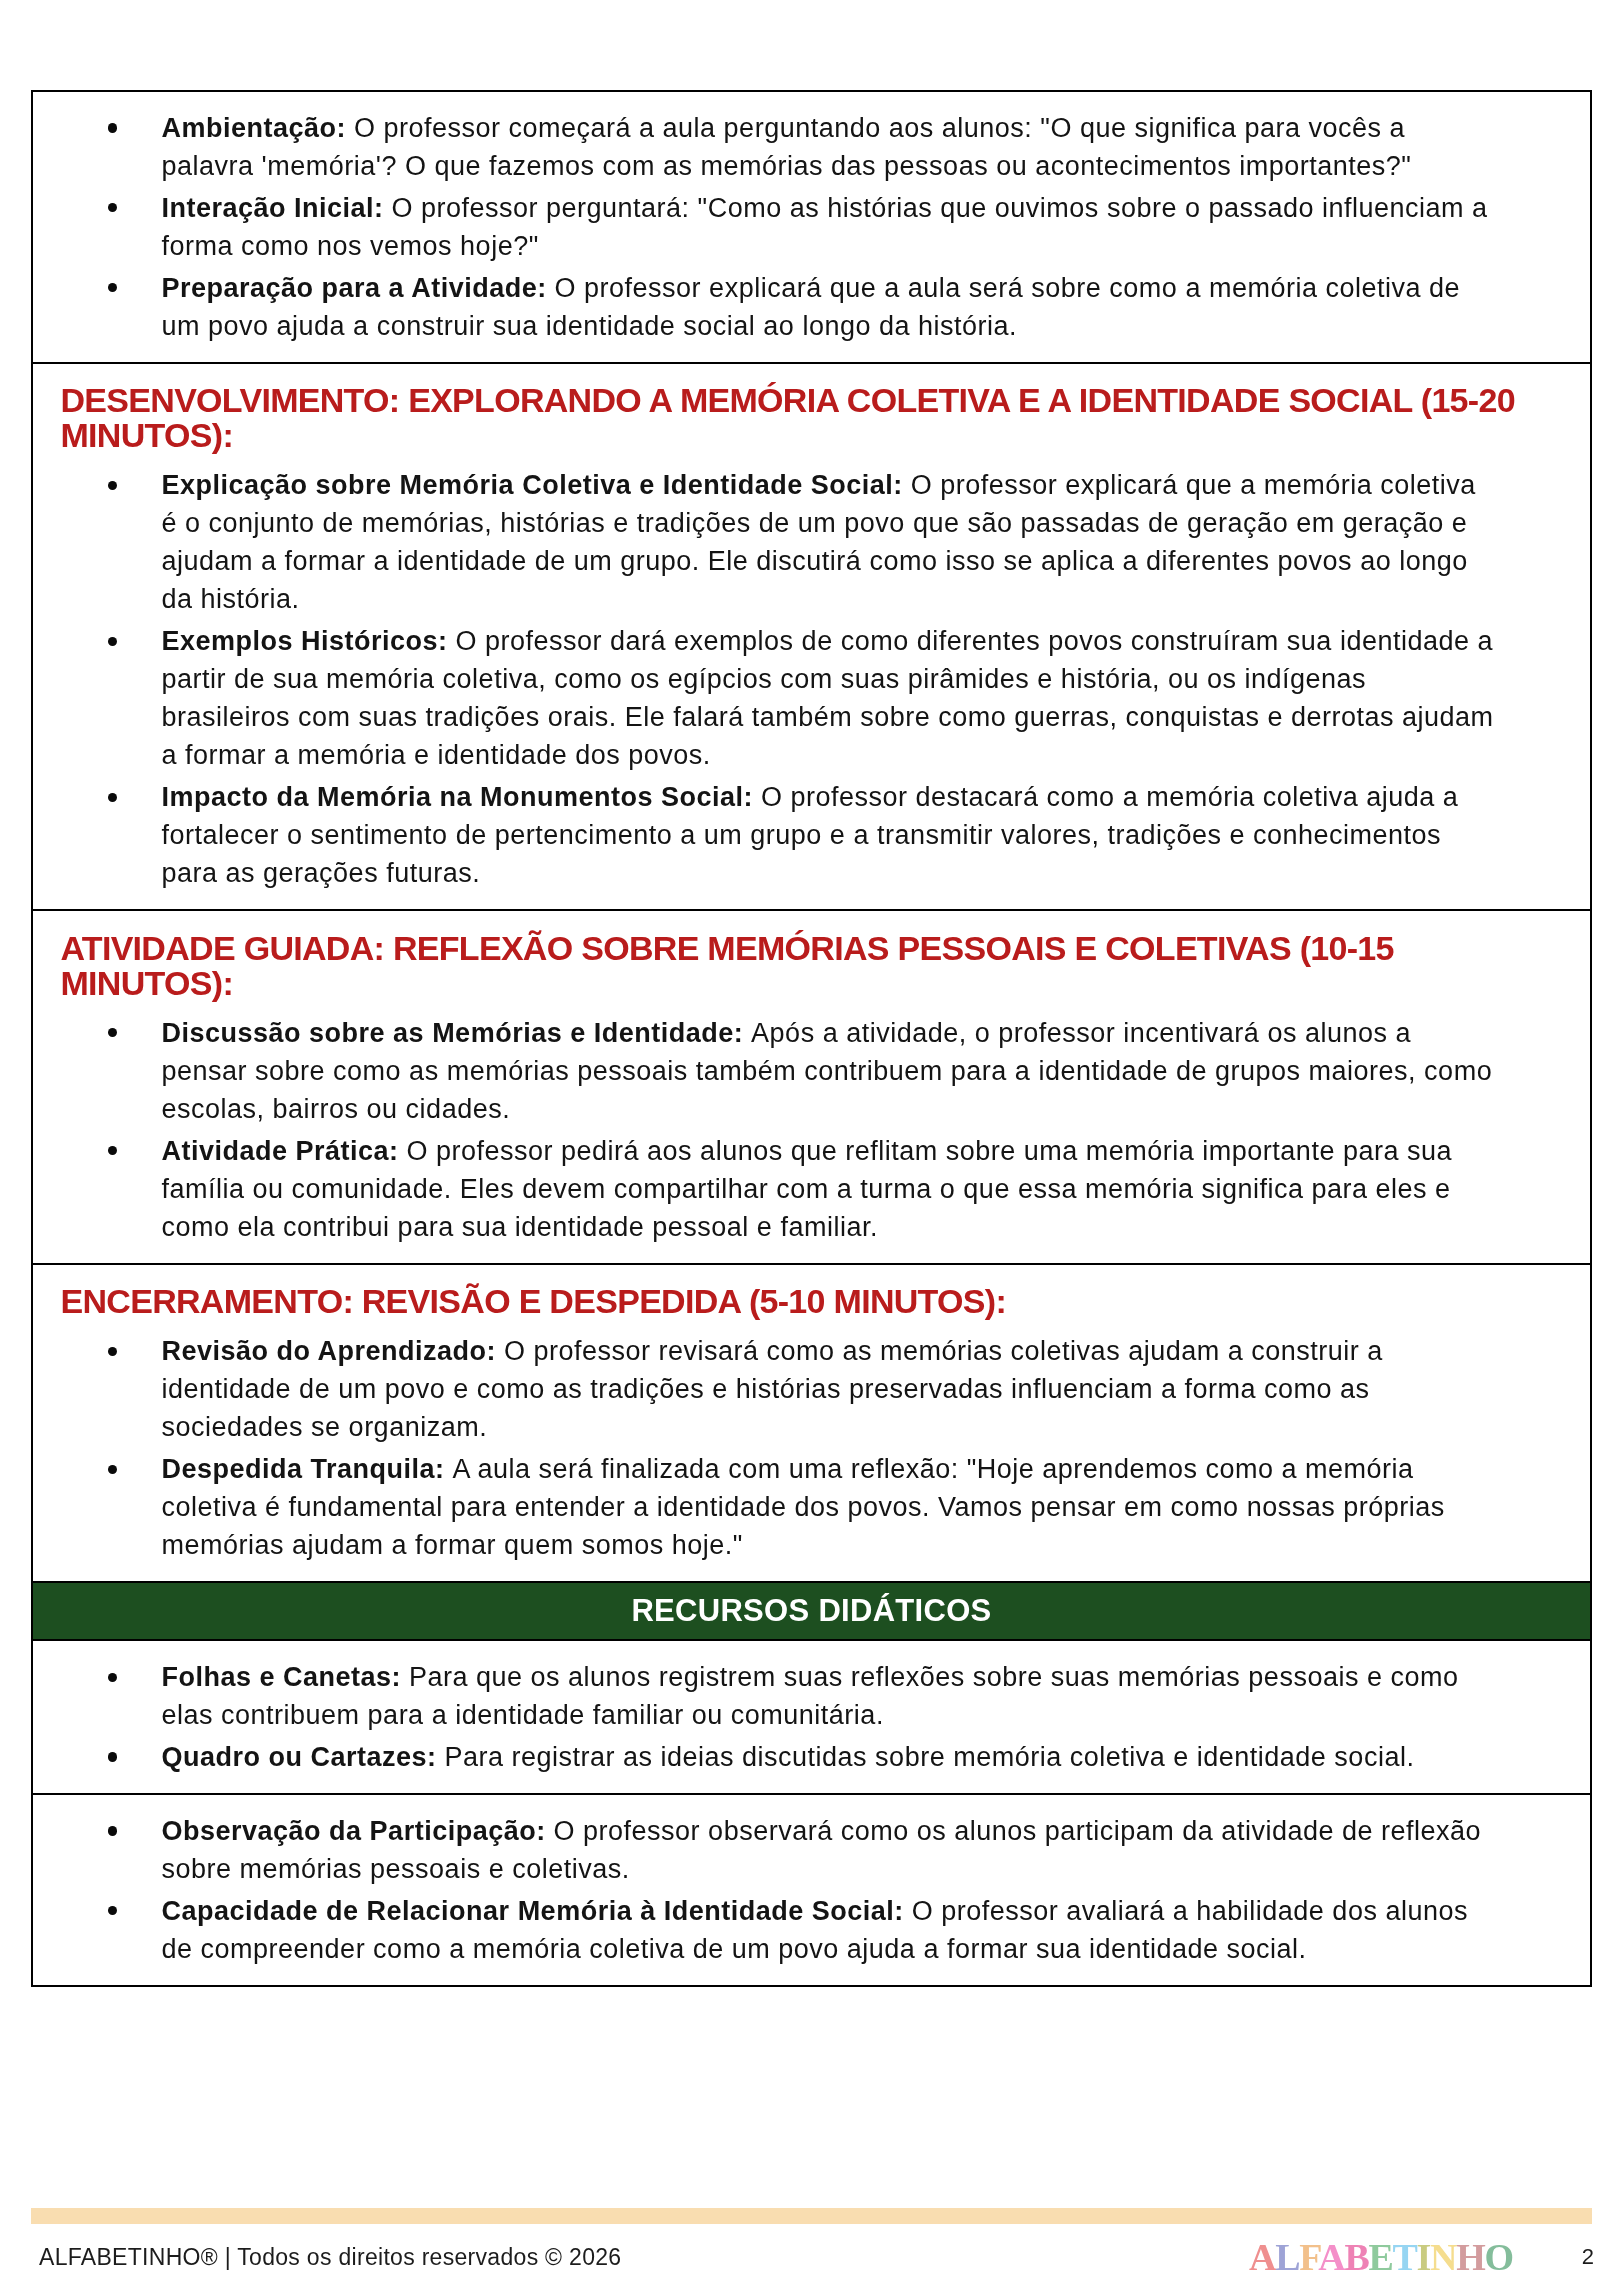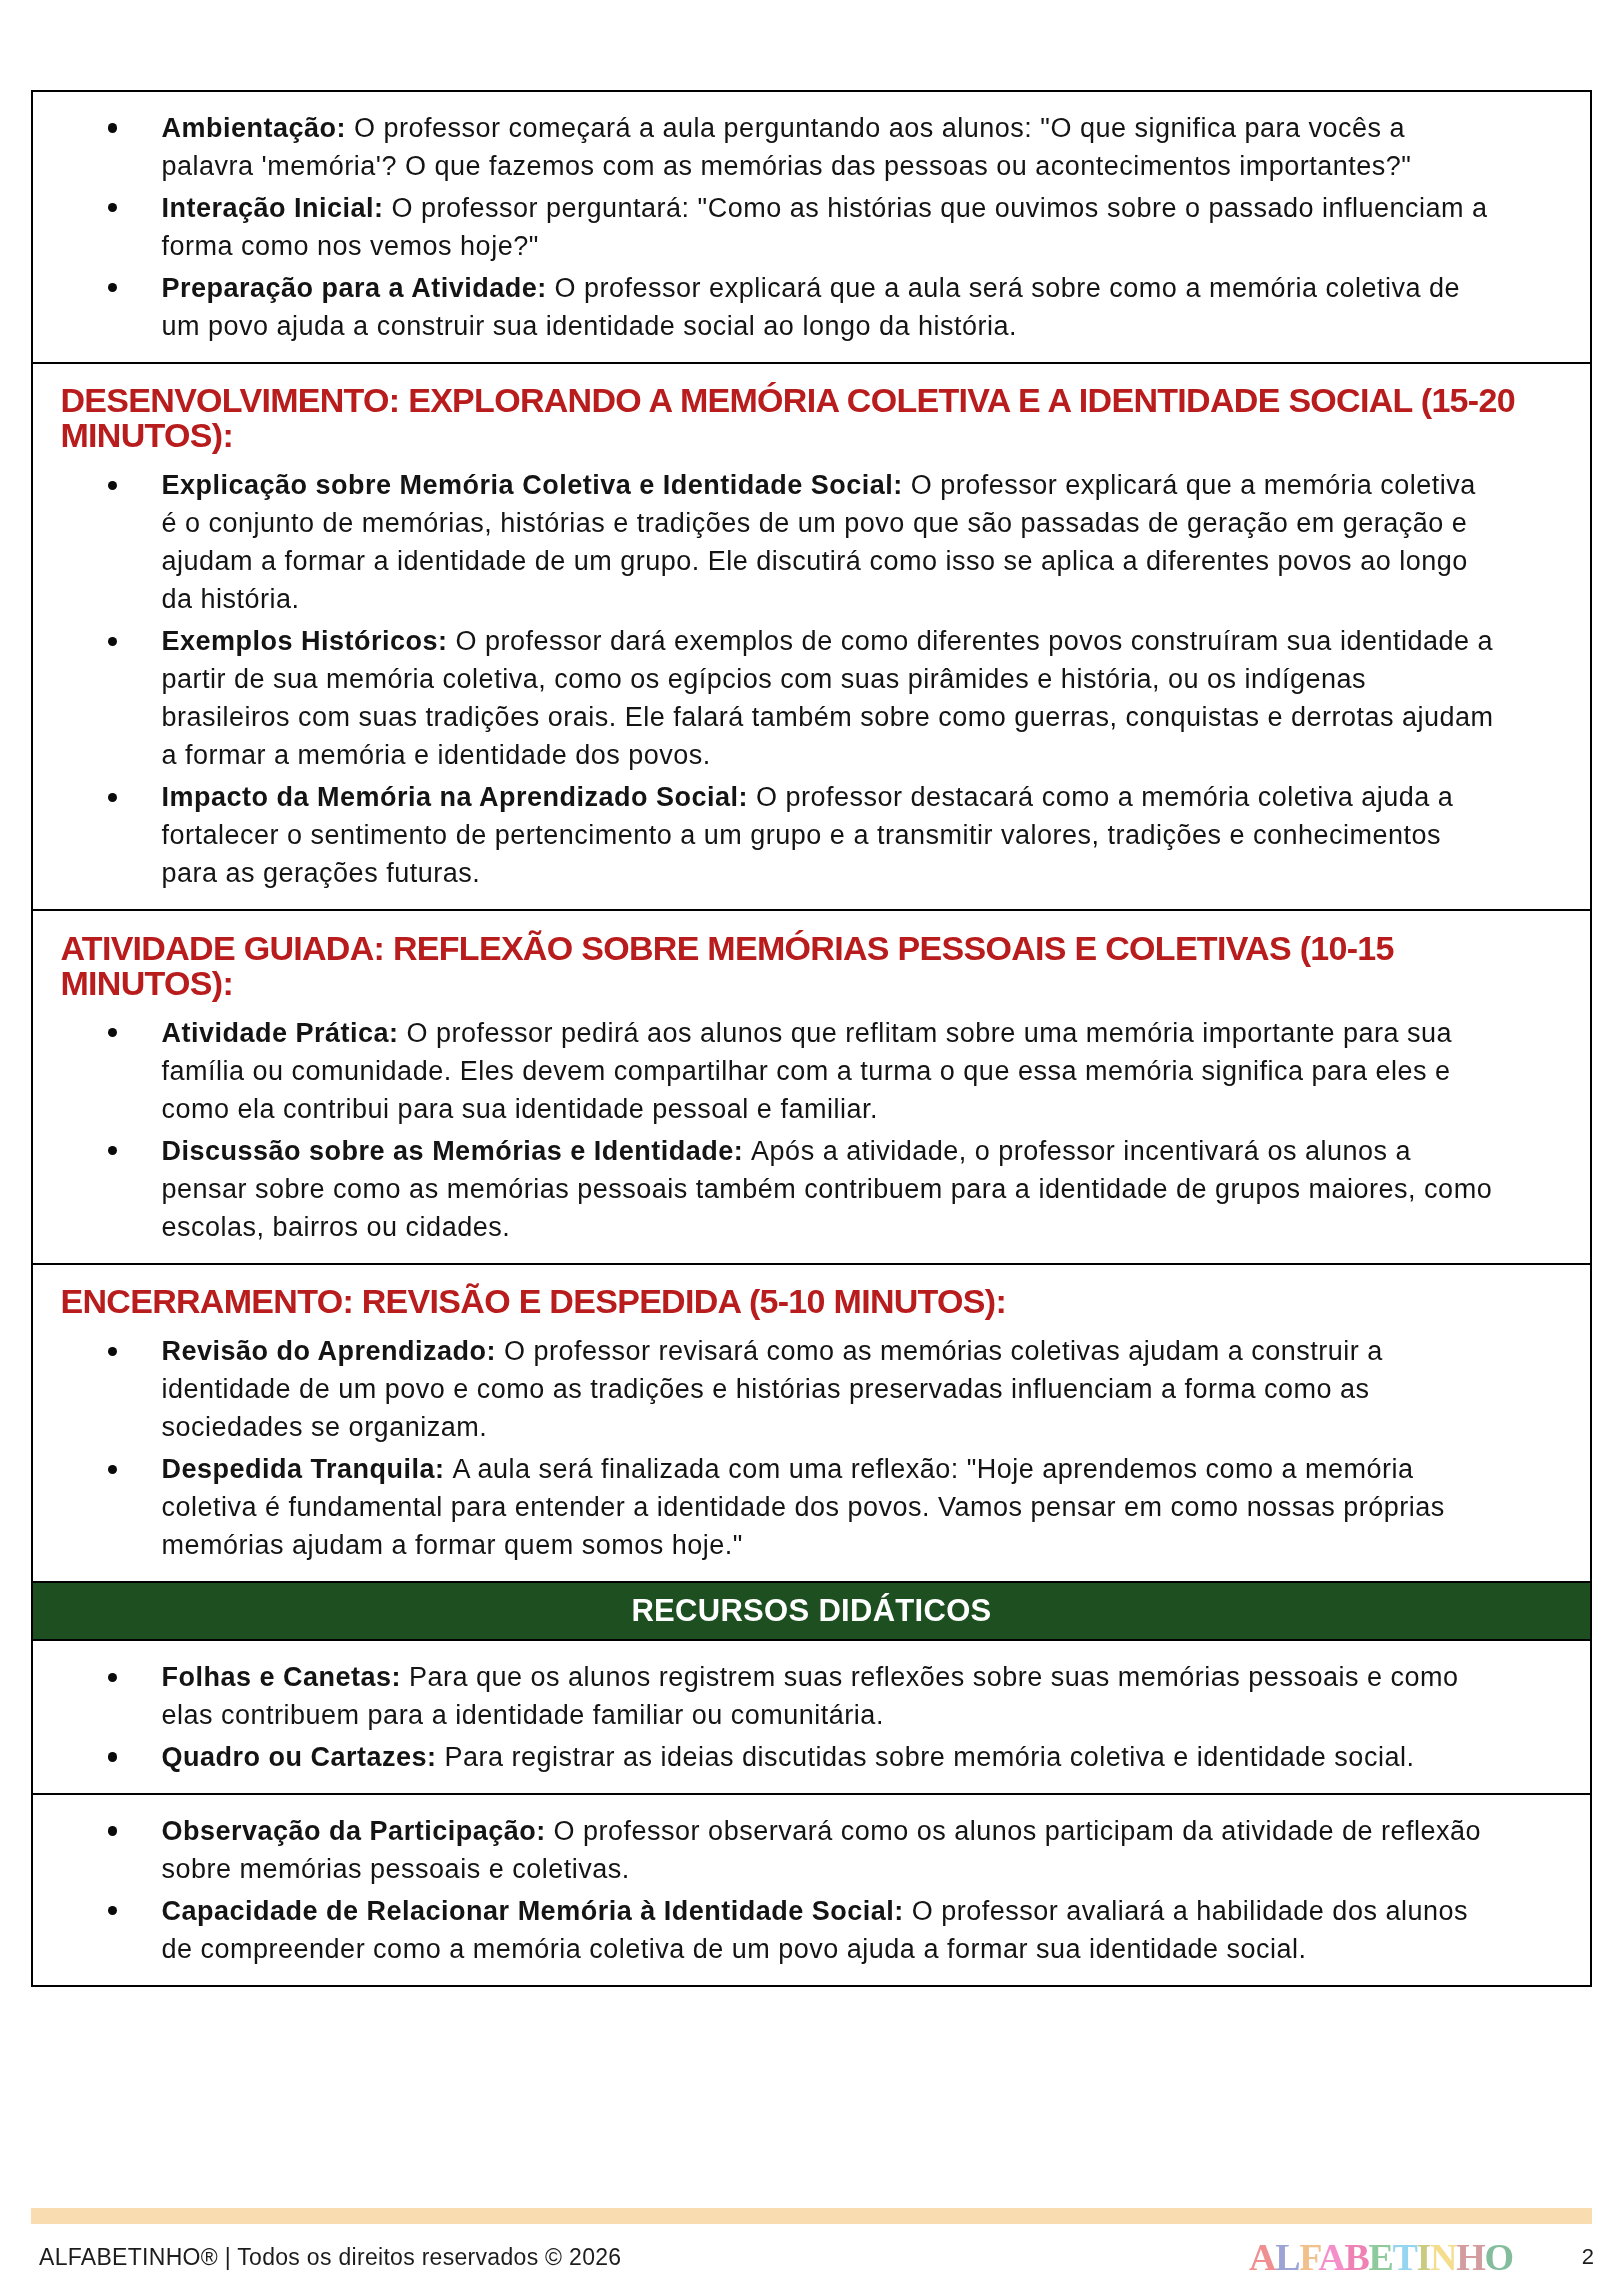--- a/index.html
+++ b/index.html
@@ -43,31 +43,31 @@
 
     <section class="box">
       <h2 class="redhead">DESENVOLVIMENTO: EXPLORANDO A MEMÓRIA COLETIVA E A IDENTIDADE SOCIAL (15-20 MINUTOS):</h2>
       <div class="item">
         <span class="dot"></span><span class="lbl">Explicação sobre Memória Coletiva e Identidade Social:</span><span class="txt">O professor explicará que a memória coletiva é o conjunto de memórias, histórias e tradições de um povo que são passadas de geração em geração e ajudam a formar a identidade de um grupo. Ele discutirá como isso se aplica a diferentes povos ao longo da história.</span>
       </div>
       <div class="item">
         <span class="dot"></span><span class="lbl">Exemplos Históricos:</span><span class="txt">O professor dará exemplos de como diferentes povos construíram sua identidade a partir de sua memória coletiva, como os egípcios com suas pirâmides e história, ou os indígenas brasileiros com suas tradições orais. Ele falará também sobre como guerras, conquistas e derrotas ajudam a formar a memória e identidade dos povos.</span>
       </div>
       <div class="item">
-        <span class="dot"></span><span class="lbl">Impacto da Memória na Aprendizado Social:</span><span class="txt">O professor destacará como a memória coletiva ajuda a fortalecer o sentimento de pertencimento a um grupo e a transmitir valores, tradições e conhecimentos para as gerações futuras.</span>
+        <span class="dot"></span><span class="lbl">Impacto da Memória na Monumentos Social:</span><span class="txt">O professor destacará como a memória coletiva ajuda a fortalecer o sentimento de pertencimento a um grupo e a transmitir valores, tradições e conhecimentos para as gerações futuras.</span>
       </div>
     </section>
 
     <section class="box">
       <h2 class="redhead">ATIVIDADE GUIADA: REFLEXÃO SOBRE MEMÓRIAS PESSOAIS E COLETIVAS (10-15 MINUTOS):</h2>
       <div class="item">
-        <span class="dot"></span><span class="lbl">Atividade Prática:</span><span class="txt">O professor pedirá aos alunos que reflitam sobre uma memória importante para sua família ou comunidade. Eles devem compartilhar com a turma o que essa memória significa para eles e como ela contribui para sua identidade pessoal e familiar.</span>
+        <span class="dot"></span><span class="lbl">Discussão sobre as Memórias e Identidade:</span><span class="txt">Após a atividade, o professor incentivará os alunos a pensar sobre como as memórias pessoais também contribuem para a identidade de grupos maiores, como escolas, bairros ou cidades.</span>
       </div>
       <div class="item">
-        <span class="dot"></span><span class="lbl">Discussão sobre as Memórias e Identidade:</span><span class="txt">Após a atividade, o professor incentivará os alunos a pensar sobre como as memórias pessoais também contribuem para a identidade de grupos maiores, como escolas, bairros ou cidades.</span>
+        <span class="dot"></span><span class="lbl">Atividade Prática:</span><span class="txt">O professor pedirá aos alunos que reflitam sobre uma memória importante para sua família ou comunidade. Eles devem compartilhar com a turma o que essa memória significa para eles e como ela contribui para sua identidade pessoal e familiar.</span>
       </div>
     </section>
 
     <section class="box">
       <h2 class="redhead">ENCERRAMENTO: REVISÃO E DESPEDIDA (5-10 MINUTOS):</h2>
       <div class="item">
         <span class="dot"></span><span class="lbl">Revisão do Aprendizado:</span><span class="txt">O professor revisará como as memórias coletivas ajudam a construir a identidade de um povo e como as tradições e histórias preservadas influenciam a forma como as sociedades se organizam.</span>
       </div>
       <div class="item">
         <span class="dot"></span><span class="lbl">Despedida Tranquila:</span><span class="txt">A aula será finalizada com uma reflexão: "Hoje aprendemos como a memória coletiva é fundamental para entender a identidade dos povos. Vamos pensar em como nossas próprias memórias ajudam a formar quem somos hoje."</span>

